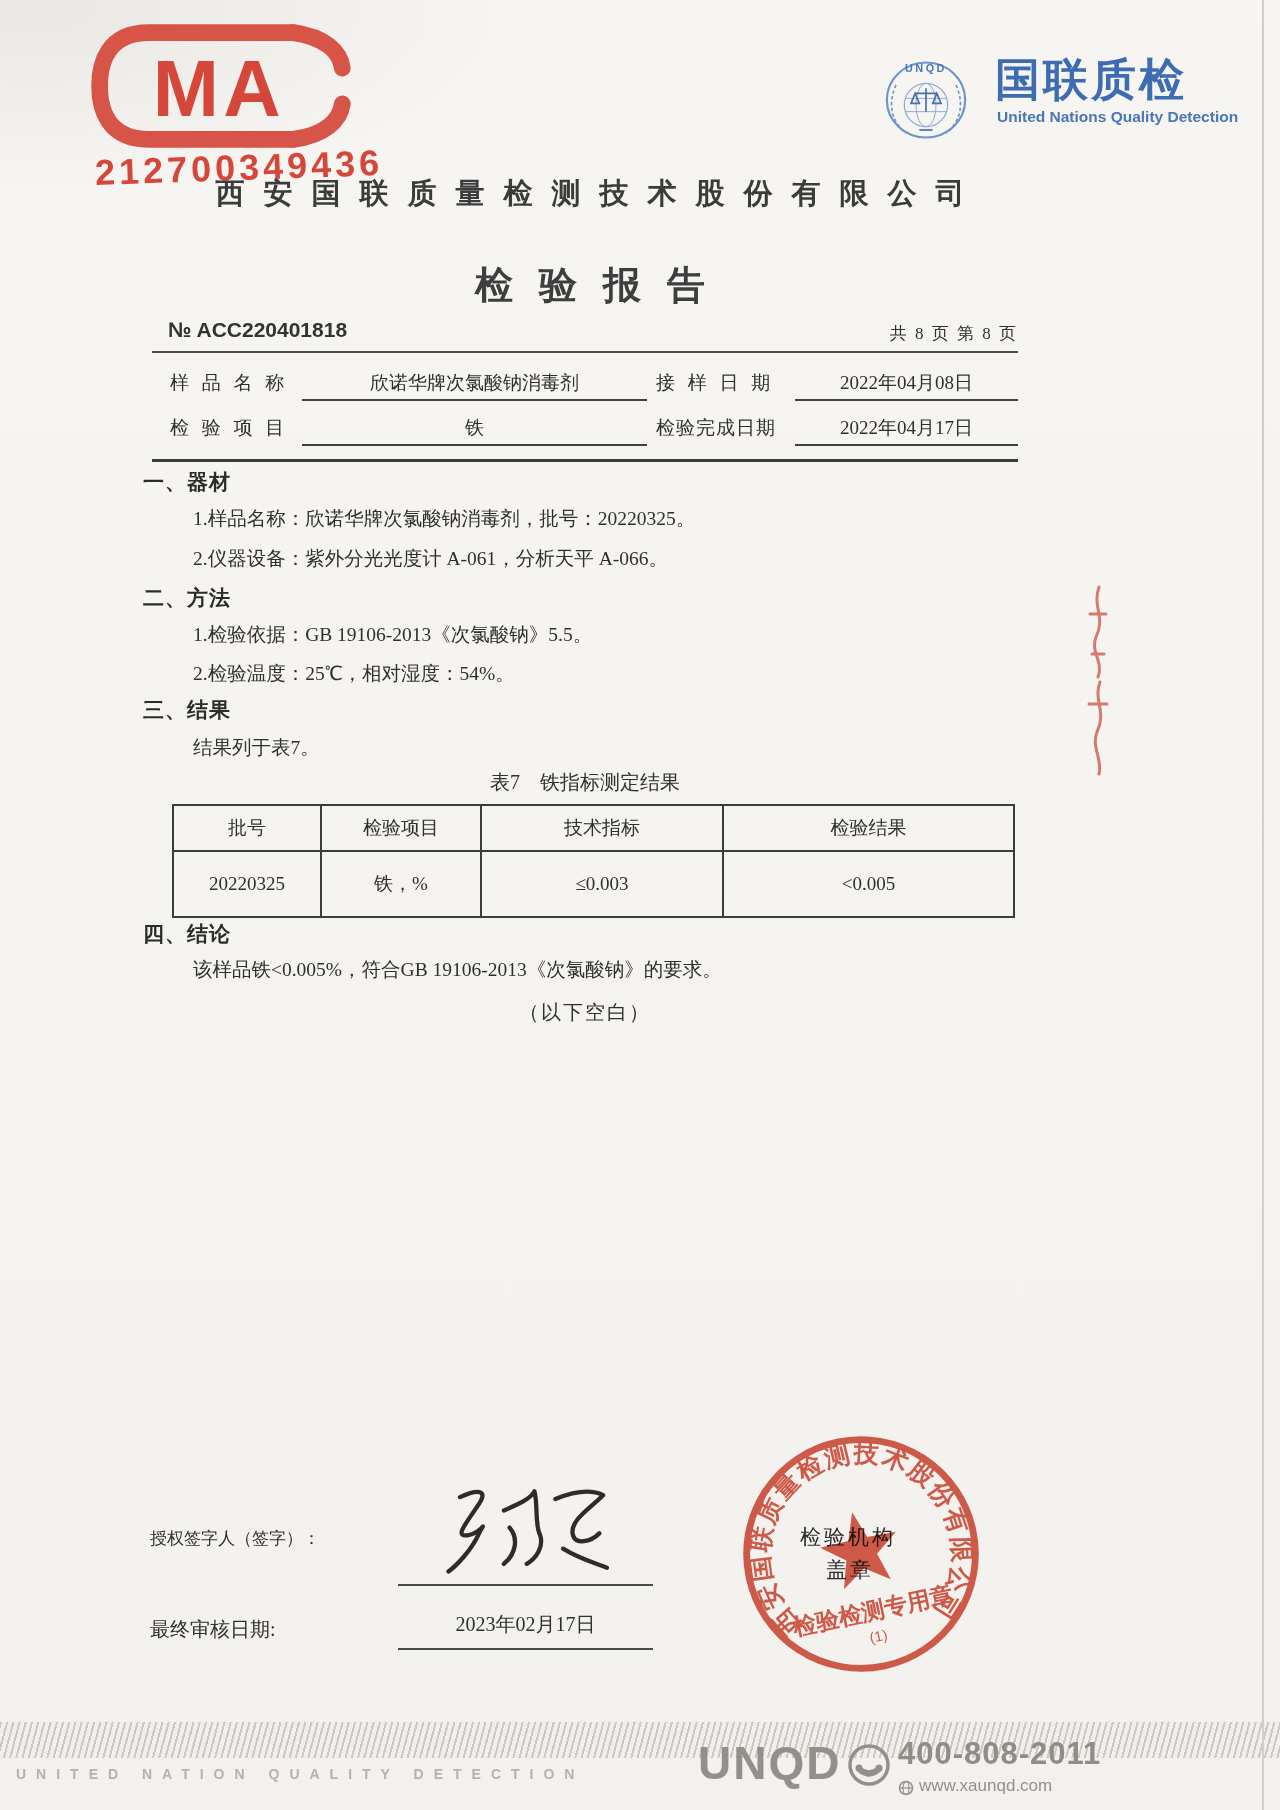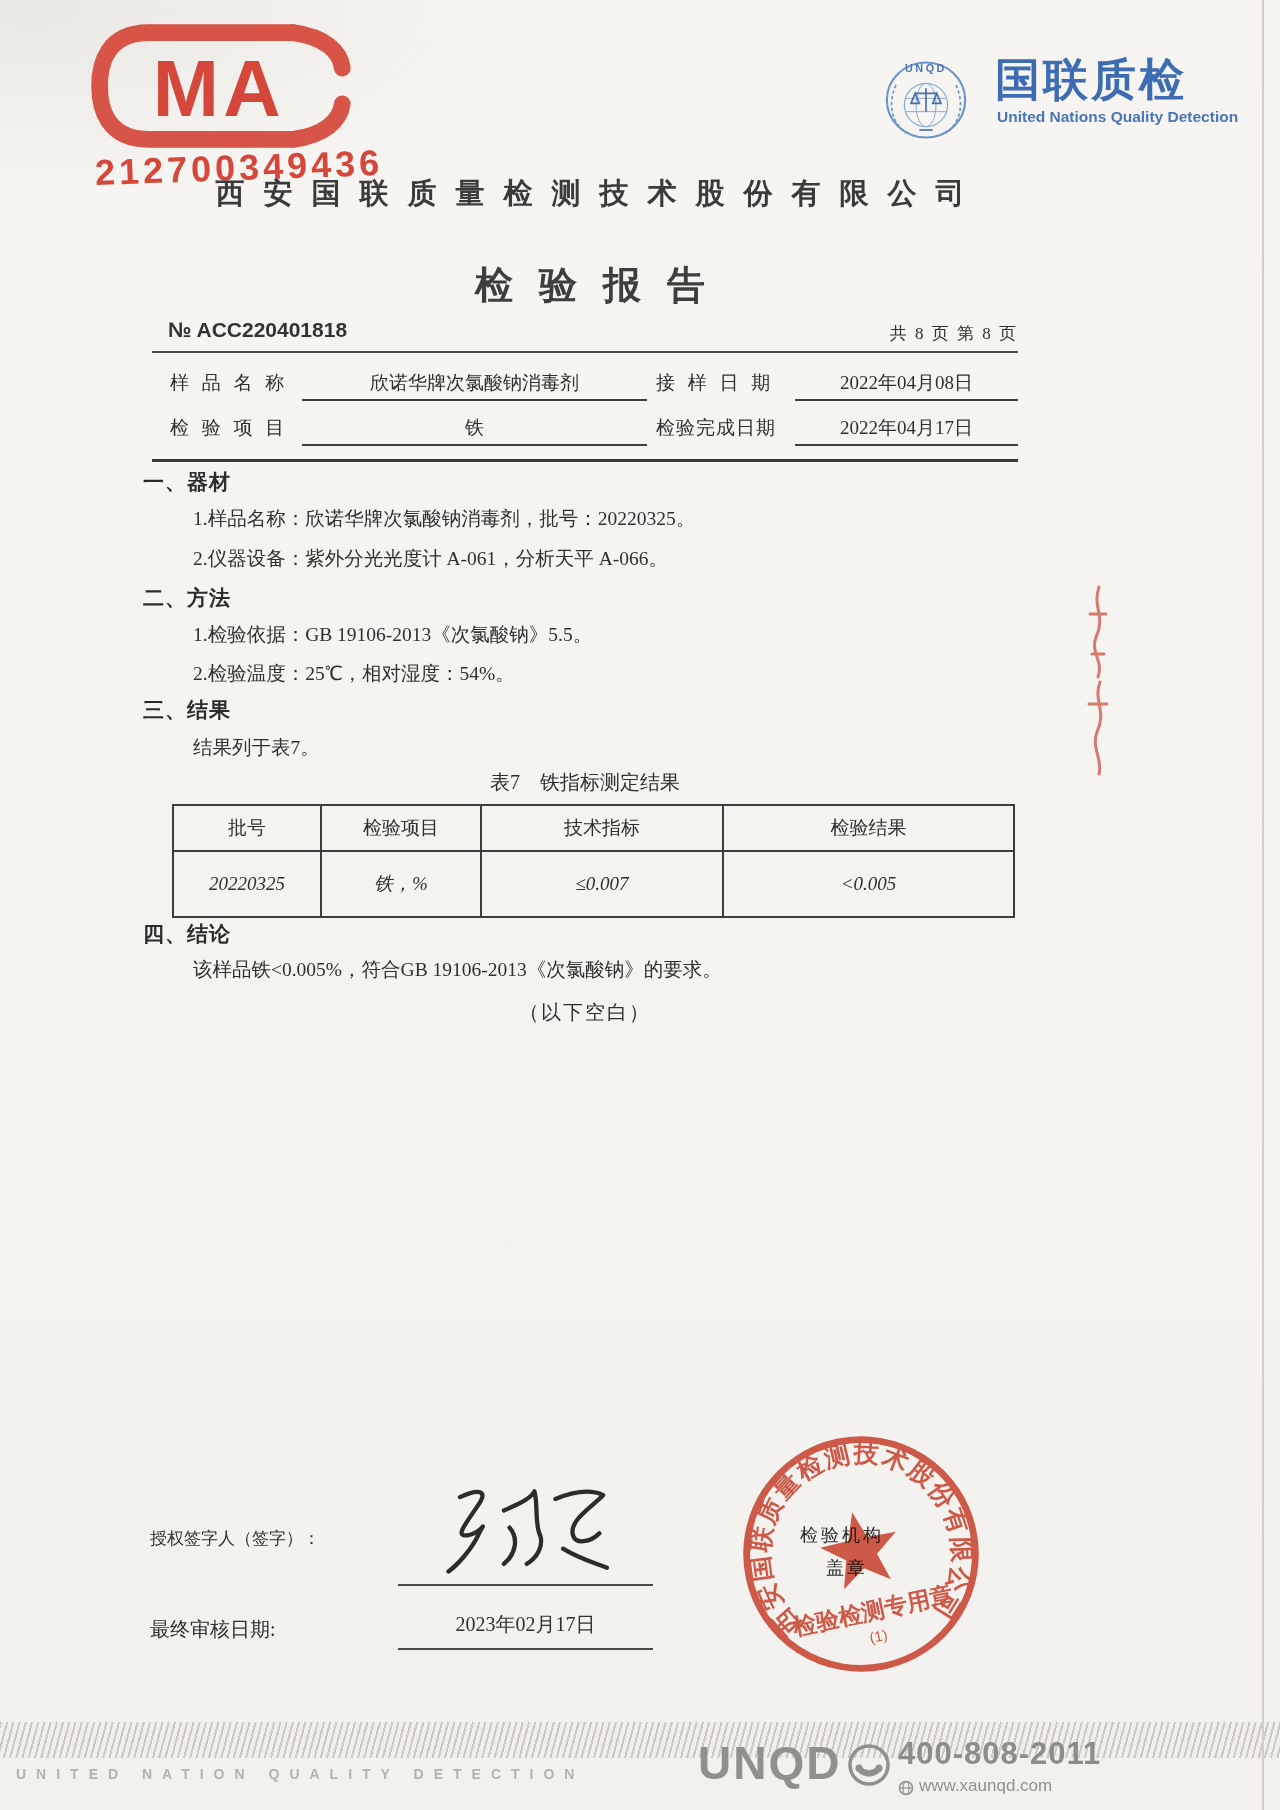--- a/index.html
+++ b/index.html
@@ -32,25 +32,25 @@
   .fvalue{font-size:19px;text-align:center;border-bottom:2px solid #3f3f3f;height:29px;line-height:26px;}
   
   .shead{font-size:21px;font-weight:bold;color:#2b2b2b;letter-spacing:1px;}
   .sline{font-size:19.5px;color:#2f2f2f;}
   #tbl-caption{left:152px;top:769px;width:866px;text-align:center;font-size:20px;}
   table#results{position:absolute;left:172px;top:804px;width:841px;border-collapse:collapse;
                 table-layout:fixed;font-size:19px;}
   table#results th,table#results td{border:2px solid #3c3c3c;text-align:center;font-weight:normal;
                 padding:0;}
   table#results th{height:44px;}
-  table#results td{height:64px;font-style:italic;}
+  table#results td{height:64px;}
   #blank-note{left:152px;top:999px;width:866px;text-align:center;font-size:20px;letter-spacing:2px;}
   
   .sigline{background:#4a4a4a;height:2px;}
-  #agency1,#agency2{font-size:18px;letter-spacing:3px;color:#2d2d2d;z-index:1;}
+  #agency1,#agency2{font-size:21px;letter-spacing:3px;color:#2d2d2d;z-index:1;}
   #round-stamp{mix-blend-mode:multiply;z-index:2;}
   #side-mark{filter:blur(0.7px);}
   
   #footer-band{left:0;top:1722px;width:1280px;height:36px;
       background:repeating-linear-gradient(105deg,#ccc9c3 0 2px,#f1efeb 2px 6px);}
   #footer-tagline{left:16px;top:1766px;font-size:14px;font-weight:bold;letter-spacing:10px;
       color:#b4b2ad;font-family:"Liberation Sans",sans-serif;}
   #footer-brand{left:698px;top:1736px;font-size:46px;font-weight:bold;color:#92908b;
       letter-spacing:2px;font-family:"Liberation Sans",sans-serif;}
   #phone-number{left:898px;top:1736px;font-size:31px;font-weight:bold;color:#8f8d88;
@@ -133,21 +133,21 @@
     <tbody>
         <tr>
       <th>批号</th>
       <th>检验项目</th>
       <th>技术指标</th>
       <th>检验结果</th>
     </tr>
     <tr>
       <td>20220325</td>
       <td>铁，%</td>
-      <td>≤0.007</td>
+      <td>≤0.003</td>
       <td>&lt;0.005</td>
     </tr>
   </tbody>
     </table>
 
   <div class="abs shead" style="left:143px;top:920px;">四、结论</div>
   <div class="abs sline" style="left:193px;top:956px;">该样品铁&lt;0.005%，符合GB 19106-2013《次氯酸钠》的要求。</div>
   <div class="abs" id="blank-note">（以下空白）</div>
 
   <svg class="abs" id="side-mark" style="left:1084px;top:582px;" width="30" height="195" viewBox="0 0 30 195">

